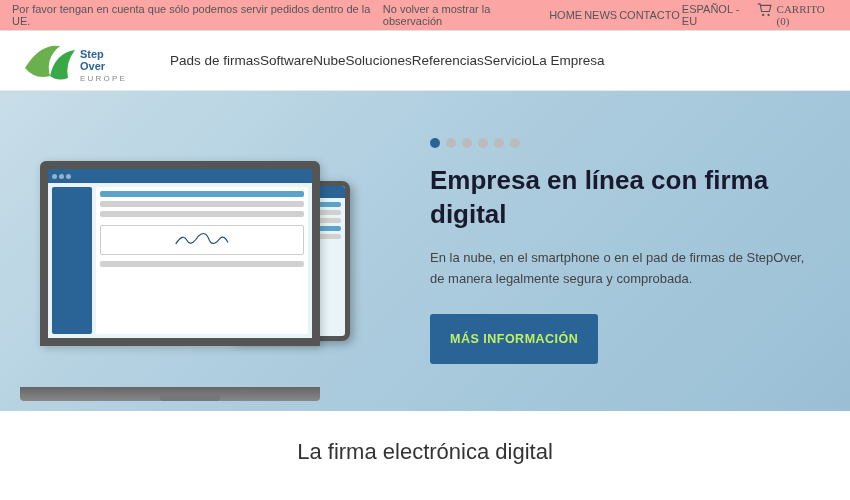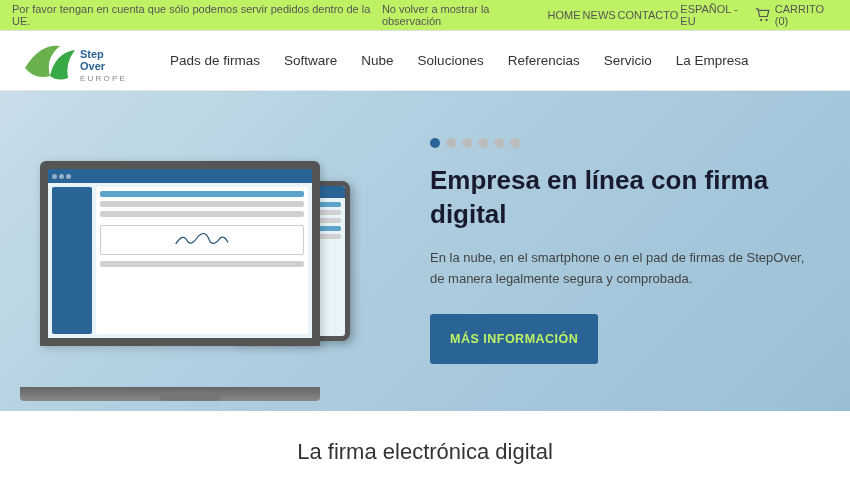--- a/index.html
+++ b/index.html
@@ -1,43 +1,43 @@
 <!DOCTYPE html>
 <html><head>
   <meta charset="utf-8">
   <style>
     * { margin: 0; padding: 0; box-sizing: border-box; }
     body { font-family: Arial, sans-serif; width: 850px; height: 500px; overflow: hidden; background: #fff; }
 
     
     #announcement-bar {
-      background: #bef264;
+      background: #fca5a5;
       font-size: 11px;
       color: #555;
       display: flex;
       justify-content: space-between;
       align-items: center;
       padding: 3px 12px;
       border-bottom: 1px solid #e0e0e0;
     }
     #announcement-bar .right-links {
       display: flex;
       align-items: center;
       gap: 2px;
     }
     #announcement-bar a {
       color: #555;
       text-decoration: none;
       font-size: 11px;
     }
     .cart-icon-wrapper {
       display: flex;
-      align-items: center;
       gap: 4px;
       cursor: pointer;
+      font-family: Liberation Serif, serif;
     }
     .cart-svg { width: 16px; height: 14px; }
 
     
     #header {
       display: flex;
       align-items: center;
       padding: 8px 20px;
       border-bottom: 1px solid #e8e8e8;
       background: #fff;
@@ -49,21 +49,20 @@
       align-items: center;
       margin-right: 40px;
       text-decoration: none;
     }
     .logo-img {
       width: 110px;
       height: 46px;
     }
     #nav {
       display: flex;
-      gap: 24px;
       align-items: center;
       flex: 1;
     }
     .nav-item {
       font-size: 13.5px;
       color: #333;
       text-decoration: none;
       cursor: pointer;
       white-space: nowrap;
       padding: 4px 0;

